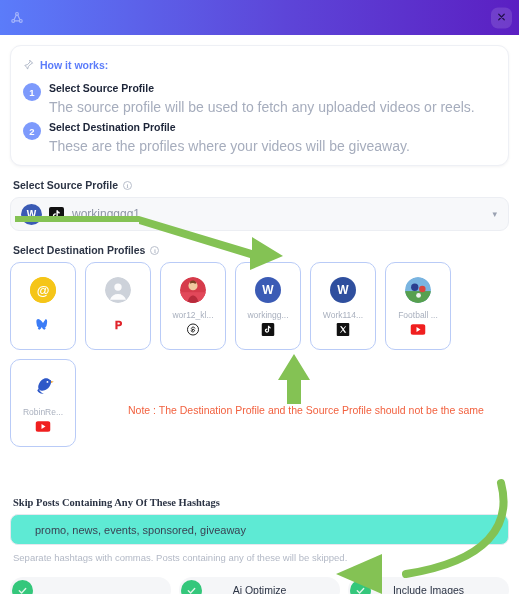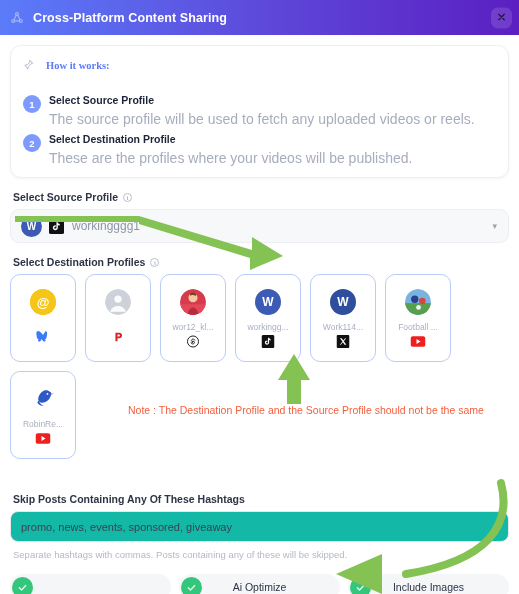--- a/index.html
+++ b/index.html
@@ -33,21 +33,21 @@
   }
 
   
   .body { padding: 10px 10px 0 10px; position:relative; }
 
   .howto {
     border:1px solid #eef0f5; border-radius:11px;
     background:#fff; box-shadow:0 1px 3px rgba(16,24,40,.05);
     padding: 10px 12px 12px 12px;
   }
-  .howto-head { display:flex; align-items:center; gap:12px; margin-bottom:20px;font-family:Liberation Serif, serif; }
+  .howto-head { display:flex; align-items:center; gap:6px; margin-bottom:8px; }
   .howto-head .ttl { color:#5b7cfa; font-size:10.5px; font-weight:bold; }
   .step { display:flex; gap:8px; margin-top:7px; }
   .step-num {
     flex:0 0 auto;
     width:18px; height:18px; border-radius:50%;
     background:#7d9afc; color:#fff;
     font-size:9.5px; font-weight:bold;
     display:flex; align-items:center; justify-content:center;
     margin-top:1px;
   }
@@ -102,21 +102,21 @@
   .dc-plat.nogap { bottom:17px; }
 
   .note {
     position:absolute; left:128px; top:404px;
     font-size:10.5px; color:#f2613f; white-space:nowrap;
   }
 
   .hashtag-input {
     width:100%; height:31px;
     border:1px solid #e6e8ee; border-radius:8px;
-    background:#14b8a6; padding:0 10px;
+    background:#5eead4; padding:0 24px;
     font-size:11px; color:#3a4253;
     font-family:"Liberation Sans", sans-serif;
   }
   .helper { font-size:9.5px; color:#b3b9c6; margin:7px 0 0 3px; }
 
   .toggles { display:flex; gap:8px; margin-top:14px; }
   .toggle {
     flex:1; height:26px; border-radius:13px; background:#f5f6f8;
     display:flex; align-items:center; position:relative; cursor:pointer;
   }
@@ -145,21 +145,20 @@
 
   <div class="header">
     <span class="header-icon">
       <svg width="14" height="14" viewBox="0 0 24 24" fill="none" stroke="#ffffff" stroke-width="2" stroke-linecap="round" stroke-linejoin="round">
         <circle cx="12" cy="5" r="2.4"></circle>
           <circle cx="5.5" cy="17" r="2.4"></circle>
           <circle cx="18.5" cy="17" r="2.4"></circle>
         <path d="M10.6 7.2 6.9 14.8M13.4 7.2l3.7 7.6M8 17h8"></path>
       </svg>
     </span>
-    <div class="header-title">Cross-Platform Content Sharing</div>
     <div class="close-btn">
       <span>
         <svg width="11" height="11" viewBox="0 0 24 24" fill="none" stroke="#23114d" stroke-width="2.6" stroke-linecap="round">
           <path d="M6 6l12 12M18 6L6 18"></path>
         </svg>
       </span>
     </div>
   </div>
 
   <div class="body">
@@ -180,21 +179,21 @@
         <div>
           <div class="step-ttl">Select Source Profile</div>
           <div class="step-desc">The source profile will be used to fetch any uploaded videos or reels.</div>
         </div>
       </div>
 
       <div class="step">
         <div class="step-num">2</div>
         <div>
           <div class="step-ttl">Select Destination Profile</div>
-          <div class="step-desc">These are the profiles where your videos will be published.</div>
+          <div class="step-desc">These are the profiles where your videos will be giveaway.</div>
         </div>
       </div>
     </div>
 
     
     <div class="field-label">
       <span>Select Source Profile</span>
       <span class="info-i">i</span>
     </div>
 
@@ -335,21 +334,21 @@
           <svg width="15" height="11" viewBox="0 0 24 17">
               <rect width="24" height="17" rx="4" fill="#f01f1f"></rect>
             <path d="M9.6 4.6 16 8.5l-6.4 3.9z" fill="#fff"></path>
             </svg>
         </div>
       </div>
 
     </div>
 
     
-    <div class="field-label" style="margin-top:34px;">
+    <div class="field-label" style="margin-top:50px;font-family:Liberation Serif, serif;">
       <span>Skip Posts Containing Any Of These Hashtags</span>
     </div>
     <input class="hashtag-input" value="promo, news, events, sponsored, giveaway" placeholder="Enter hashtags separated by commas" style="">
     <div class="helper">Separate hashtags with commas. Posts containing any of these will be skipped.</div>
 
     
     <div class="toggles">
       <div class="toggle">
         <span class="knob">
           <svg width="11" height="11" viewBox="0 0 24 24" fill="none" stroke="#dff6e8" stroke-width="3" stroke-linecap="round" stroke-linejoin="round">

